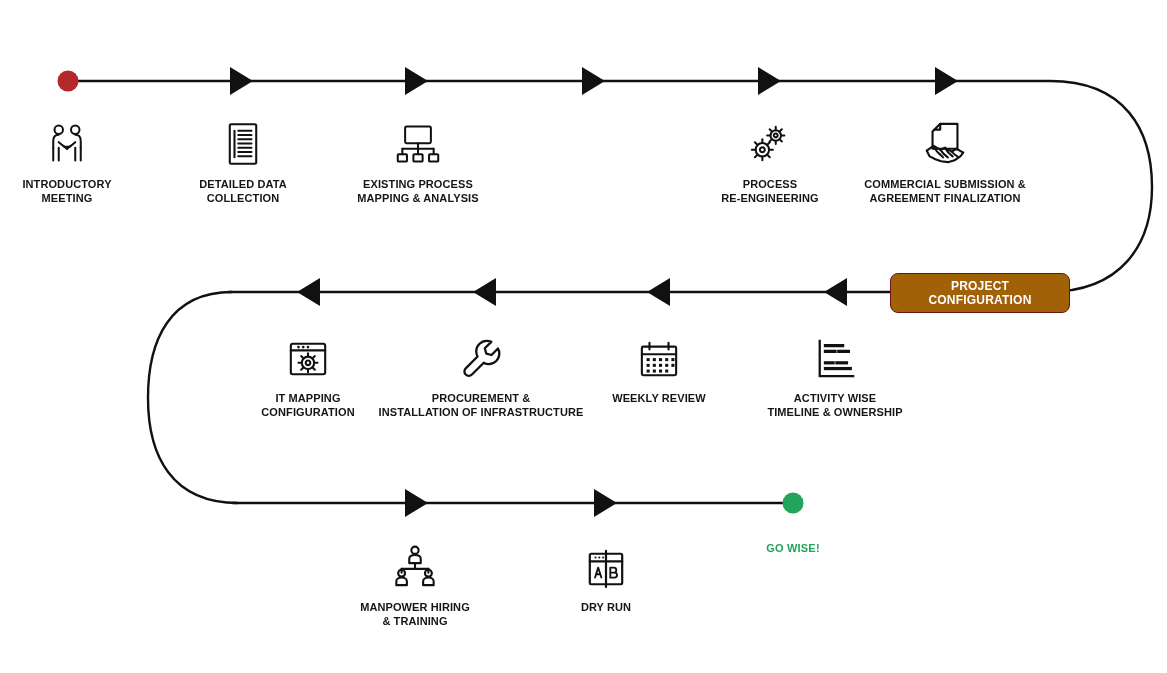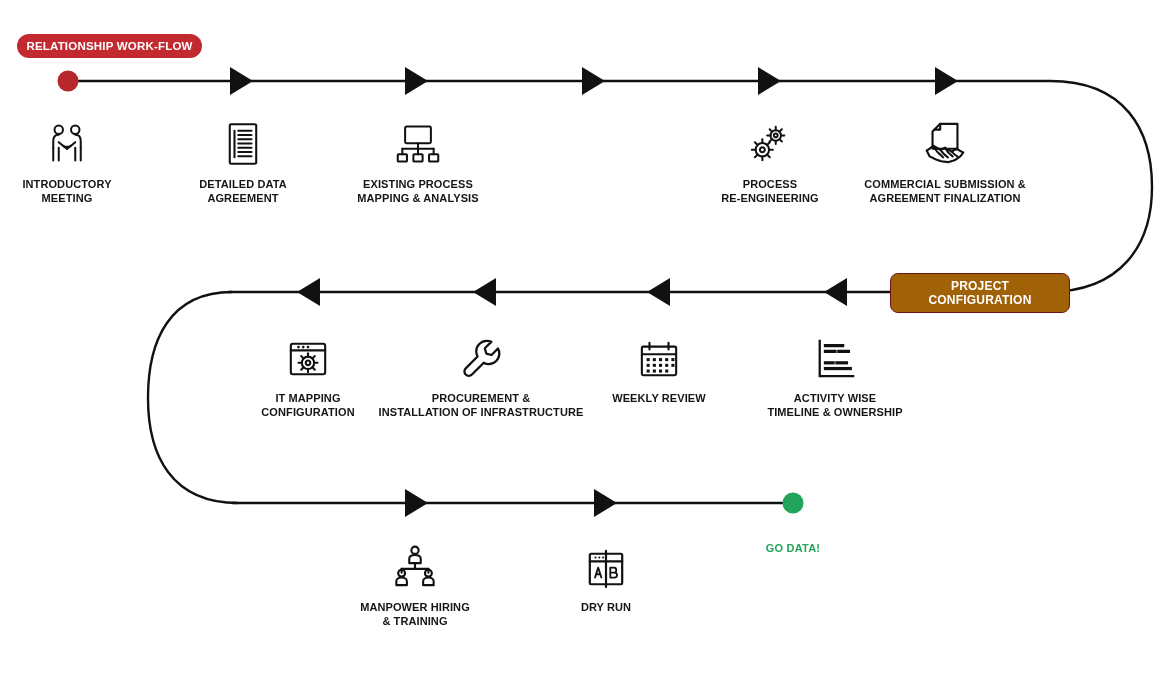--- a/index.html
+++ b/index.html
@@ -131,23 +131,20 @@
     <polygon points="847,278 824,292 847,306" fill="#111111"></polygon>
 
     <polygon points="405,489 428,503 405,517" fill="#111111"></polygon>
     <polygon points="594,489 617,503 594,517" fill="#111111"></polygon>
 
     <circle cx="68" cy="81" r="10.5" fill="#B5282C"></circle>
 
     <circle cx="793" cy="503" r="10.5" fill="#22A45D"></circle>
   </svg>
 
-  <div class="badge" id="badge-workflow">
-    <span>RELATIONSHIP WORK-FLOW</span>
-  </div>
 
   <div class="badge" id="badge-implementation">
     <span>PROJECT</span>
     <span>CONFIGURATION</span>
   </div>
 
   <div class="step" style="left:67px; top:120px;">
     <div class="icon-wrap">
       <svg width="44" height="44" viewBox="0 0 48 48" fill="none" stroke="#111111" stroke-width="2.2" stroke-linecap="round" stroke-linejoin="round">
         <circle cx="15" cy="8.5" r="4.6"></circle>
@@ -174,21 +171,21 @@
         <line x1="13" y1="9" x2="27" y2="9"></line>
         <line x1="13" y1="13.5" x2="27" y2="13.5"></line>
         <line x1="13" y1="18" x2="27" y2="18"></line>
         <line x1="13" y1="22.5" x2="27" y2="22.5"></line>
         <line x1="13" y1="27" x2="27" y2="27"></line>
         <line x1="13" y1="31.5" x2="27" y2="31.5"></line>
         <line x1="13" y1="36" x2="27" y2="36"></line>
       </svg>
     </div>
     <div class="step-label">DETAILED DATA
-AGREEMENT</div>
+COLLECTION</div>
   </div>
 
   <div class="step" style="left:418px; top:120px;">
     <div class="icon-wrap">
       <svg width="46" height="42" viewBox="0 0 50 44" fill="none" stroke="#111111" stroke-width="2.2" stroke-linecap="round" stroke-linejoin="round">
         <rect x="11" y="2" width="28" height="18" rx="1.5"></rect>
         <line x1="25" y1="20" x2="25" y2="26"></line>
         <line x1="8" y1="26" x2="42" y2="26"></line>
         <line x1="8" y1="26" x2="8" y2="32"></line>
         <line x1="25" y1="26" x2="25" y2="32"></line>
@@ -372,15 +369,15 @@
           <circle cx="18" cy="9" r="1.1"></circle>
         </g>
         <path d="M9.5 30 L12.8 19.5 L16.1 30" stroke-width="1.9"></path>
         <line x1="10.8" y1="26.5" x2="14.8" y2="26.5" stroke-width="1.9"></line>
         <path d="M25.5 19.5 L25.5 30 L29.8 30 C31.5 30 32.6 28.9 32.6 27.4 C32.6 25.9 31.5 24.8 29.8 24.8 L25.5 24.8 L29.3 24.8 C30.8 24.8 31.8 23.8 31.8 22.2 C31.8 20.6 30.8 19.5 29.3 19.5 Z" stroke-width="1.9"></path>
       </svg>
     </div>
     <div class="step-label">DRY RUN</div>
   </div>
 
-  <div class="golive-label" style="left:793px; top:542px;">GO DATA!</div>
+  <div class="golive-label" style="left:793px; top:542px;">GO WISE!</div>
 
 </div>
 
 </body></html>

